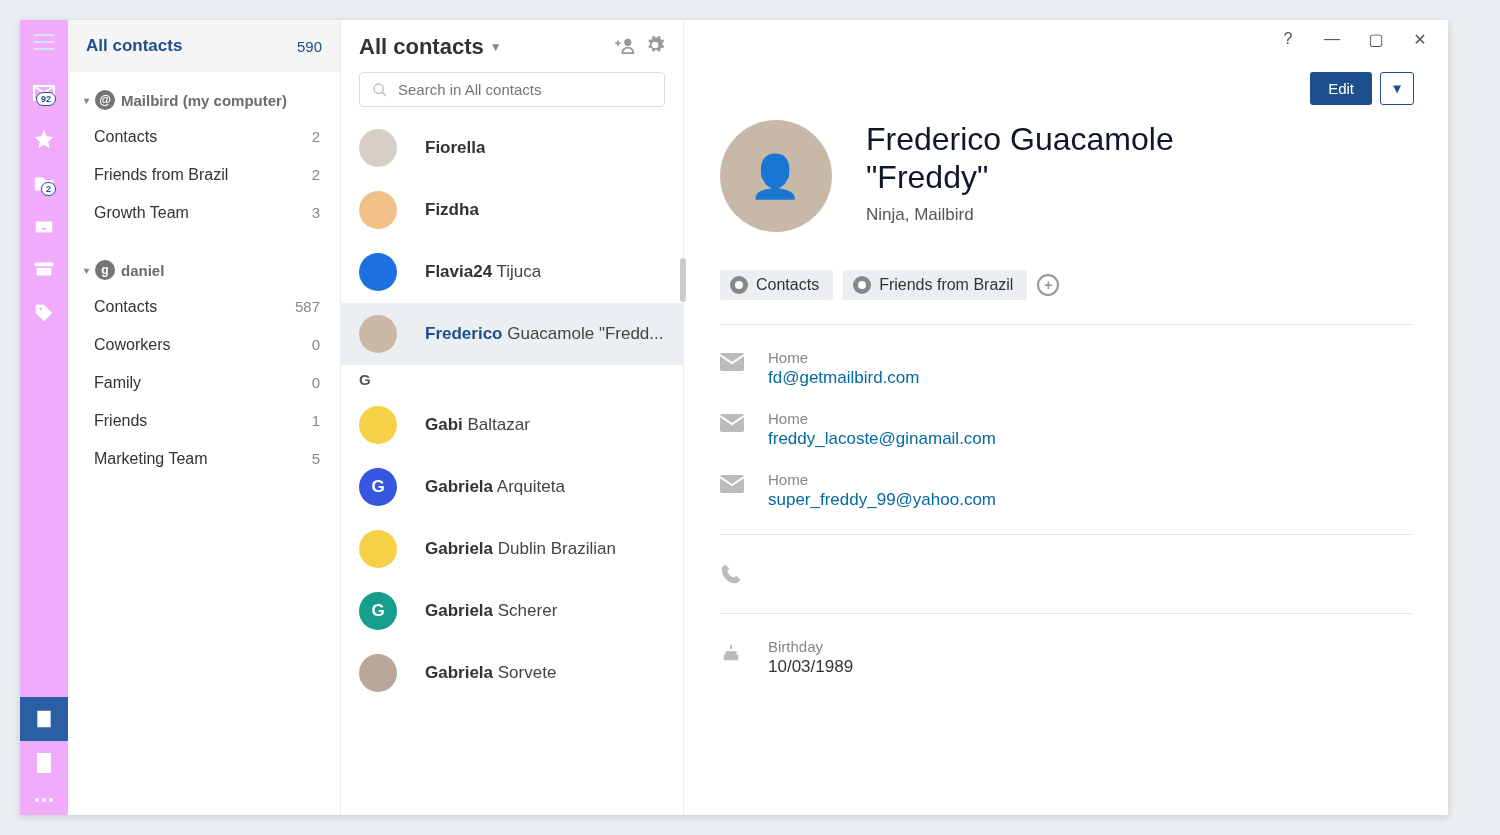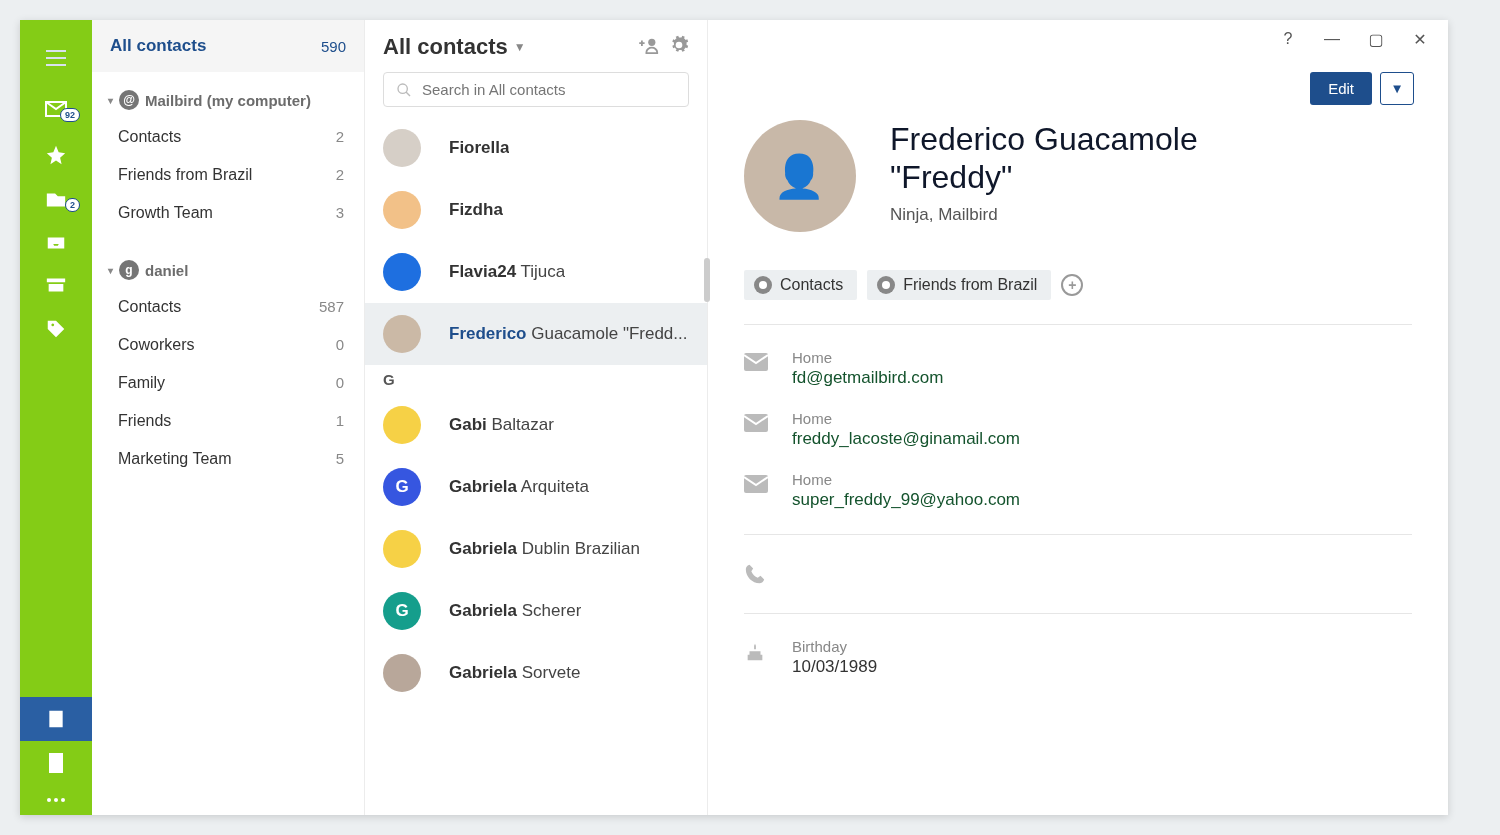--- a/index.html
+++ b/index.html
@@ -7,22 +7,22 @@
 .window {
   width: 1428px; height: 795px; background: #fff; display: flex;
   box-shadow: 0 2px 8px rgba(0,0,0,0.15); position: relative;
 }
 .titlebar-controls {
   position: absolute; top: 0; right: 0; display: flex; gap: 28px;
   padding: 10px 20px; z-index: 10;
 }
 .titlebar-controls span { color: #555; font-size: 16px; cursor: pointer; width: 16px; text-align: center;}
 .navrail {
-  width: 72px; background: #84cc16; display: flex; flex-direction: column;
-  align-items: center; padding-top: 16px;
+  width: 48px; background: #f0abfc; display: flex; flex-direction: column;
+  align-items: center; padding-top: 0;
 }
 .nav-hamburger { width: 100%; text-align: center; padding: 14px 0 18px; }
 .nav-hamburger svg { stroke: #d9e2ee; }
 .nav-item { position: relative; width: 100%; display: flex; justify-content: center; padding: 12px 0; cursor: pointer; }
 .nav-item svg { fill: #fff; }
 .nav-item .badge {
   position: absolute; bottom: 10px; right: 12px; background: #fff; color: #1e4e8c;
   font-size: 9px; font-weight: bold; border-radius: 8px; padding: 0 4px; line-height: 12px;
   border: 1px solid #1e4e8c;
 }
@@ -100,21 +100,21 @@
   background: #eceff1; padding: 6px 14px 6px 10px; border-radius: 2px; display: flex;
   align-items: center; gap: 8px; font-size: 16px; color: #333;
 }
 .tag-icon { width: 18px; height: 18px; border-radius: 50%; background: #888; display: inline-flex; align-items: center; justify-content: center;}
 .tag-add { width: 22px; height: 22px; border: 2px solid #999; border-radius: 50%; display: inline-flex; align-items: center; justify-content: center; color: #999; font-weight: bold; cursor: pointer; font-size: 14px;}
 .detail-divider { border: none; border-top: 1px solid #e6e6e6; margin: 24px 0; }
 .field-row { display: flex; gap: 22px; margin-bottom: 22px; align-items: flex-start;}
 .field-icon { width: 26px; color: #bbb; padding-top: 4px; }
 .field-body .label { color: #888; font-size: 15px; }
 .field-body .value { font-size: 17px; color: #333; margin-top: 2px; }
-.field-body .value.link { color: #14532d; cursor: pointer; }
+.field-body .value.link { color: #0369a1; cursor: pointer; }
 </style>
 </head>
 <body>
 
 <div class="window">
 
   <div class="titlebar-controls">
     <span>?</span>
     <span>—</span>
     <span>▢</span>

